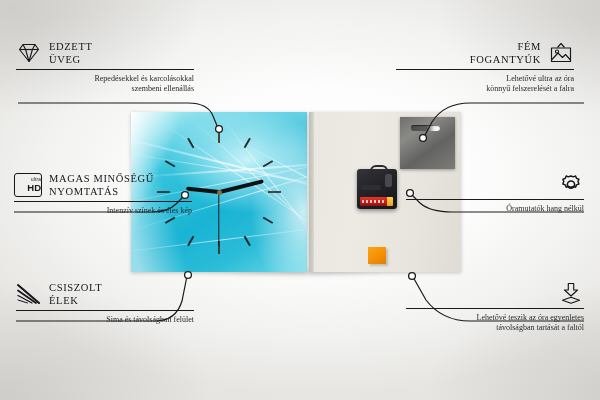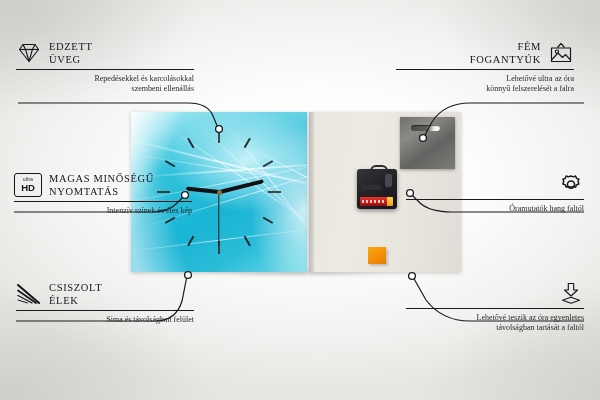--- a/index.html
+++ b/index.html
@@ -241,21 +241,21 @@
   #feat-handles  { left: 396px; top: 40px;  width: 178px; }
   #feat-quiet    { left: 406px; top: 172px; width: 178px; }
   #feat-foam     { left: 406px; top: 281px; width: 178px; }
 
   
   .hd-badge {
     width: 26px; height: 22px;
     border: 1.3px solid #17161a;
     border-radius: 3px;
     display: flex; flex-direction: column;
-    align-items: center; justify-content: center;
+    align-items: flex-end; justify-content: center;
     line-height: 1;
     flex: 0 0 26px;
   }
   .hd-badge .u {
     font-family: "Liberation Sans", sans-serif;
     font-size: 4.6px; letter-spacing: .2px; color: #17161a;
     margin-bottom: .5px;
   }
   .hd-badge .hd {
     font-family: "Liberation Sans", sans-serif;
@@ -472,21 +472,21 @@
                      -2.6 1.0 -1.0 2.6 -2.2-1.0 -2.9 1.0
                      -2.9-1.0 -2.2 1.0 -1.0-2.6 -2.6-1.0 1.0-2.9 -1.0-2.2
                      2.6-1.0 1.0-2.6 2.2 1.0 Z" transform="translate(0,1) scale(0.92) translate(1,0)"></path>
             <circle cx="13" cy="12.6" r="3.6"></circle>
           </g>
         </svg>
       </span>
     </div>
     <div class="rule"></div>
     <div class="desc">
-      <span>Óramutatók hang faltól</span>
+      <span>Óramutatók hang nélkül</span>
     </div>
   </div>
 
   <div class="feature right" id="feat-foam">
     <div class="head">
       <span class="ficon">
         <svg viewBox="0 0 26 24">
           <g fill="none" stroke="#17161a" stroke-width="1.15" stroke-linejoin="round">
             <path d="M10.3 2.5 L15.7 2.5 L15.7 9 L19.5 9 L13 15 L6.5 9 L10.3 9 Z"></path>
             <path d="M13 16.2 L21.5 19.2 L13 22.2 L4.5 19.2 Z"></path>

